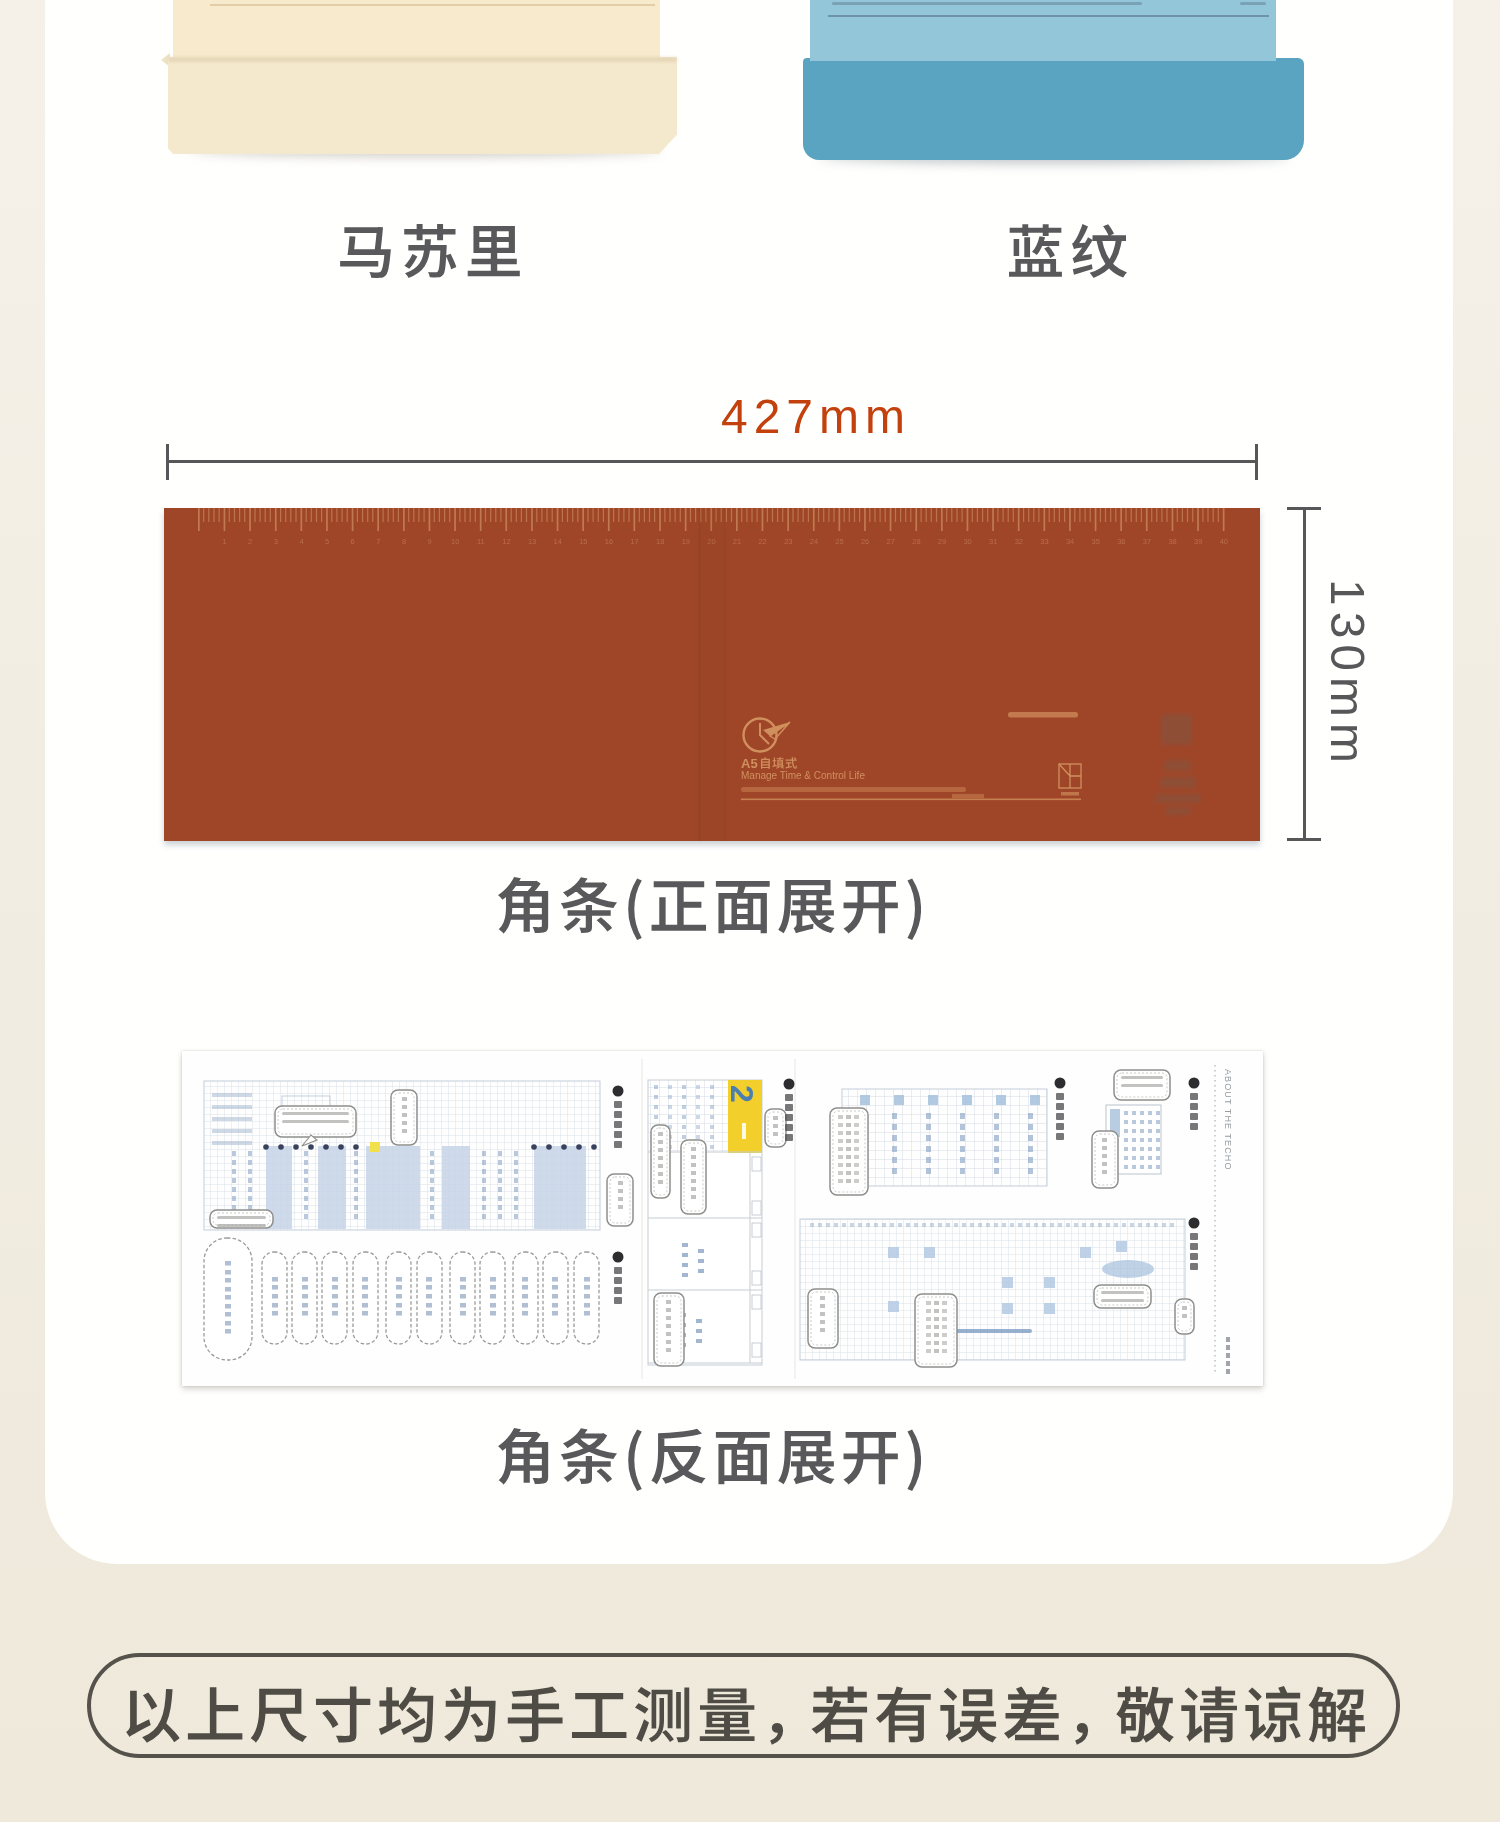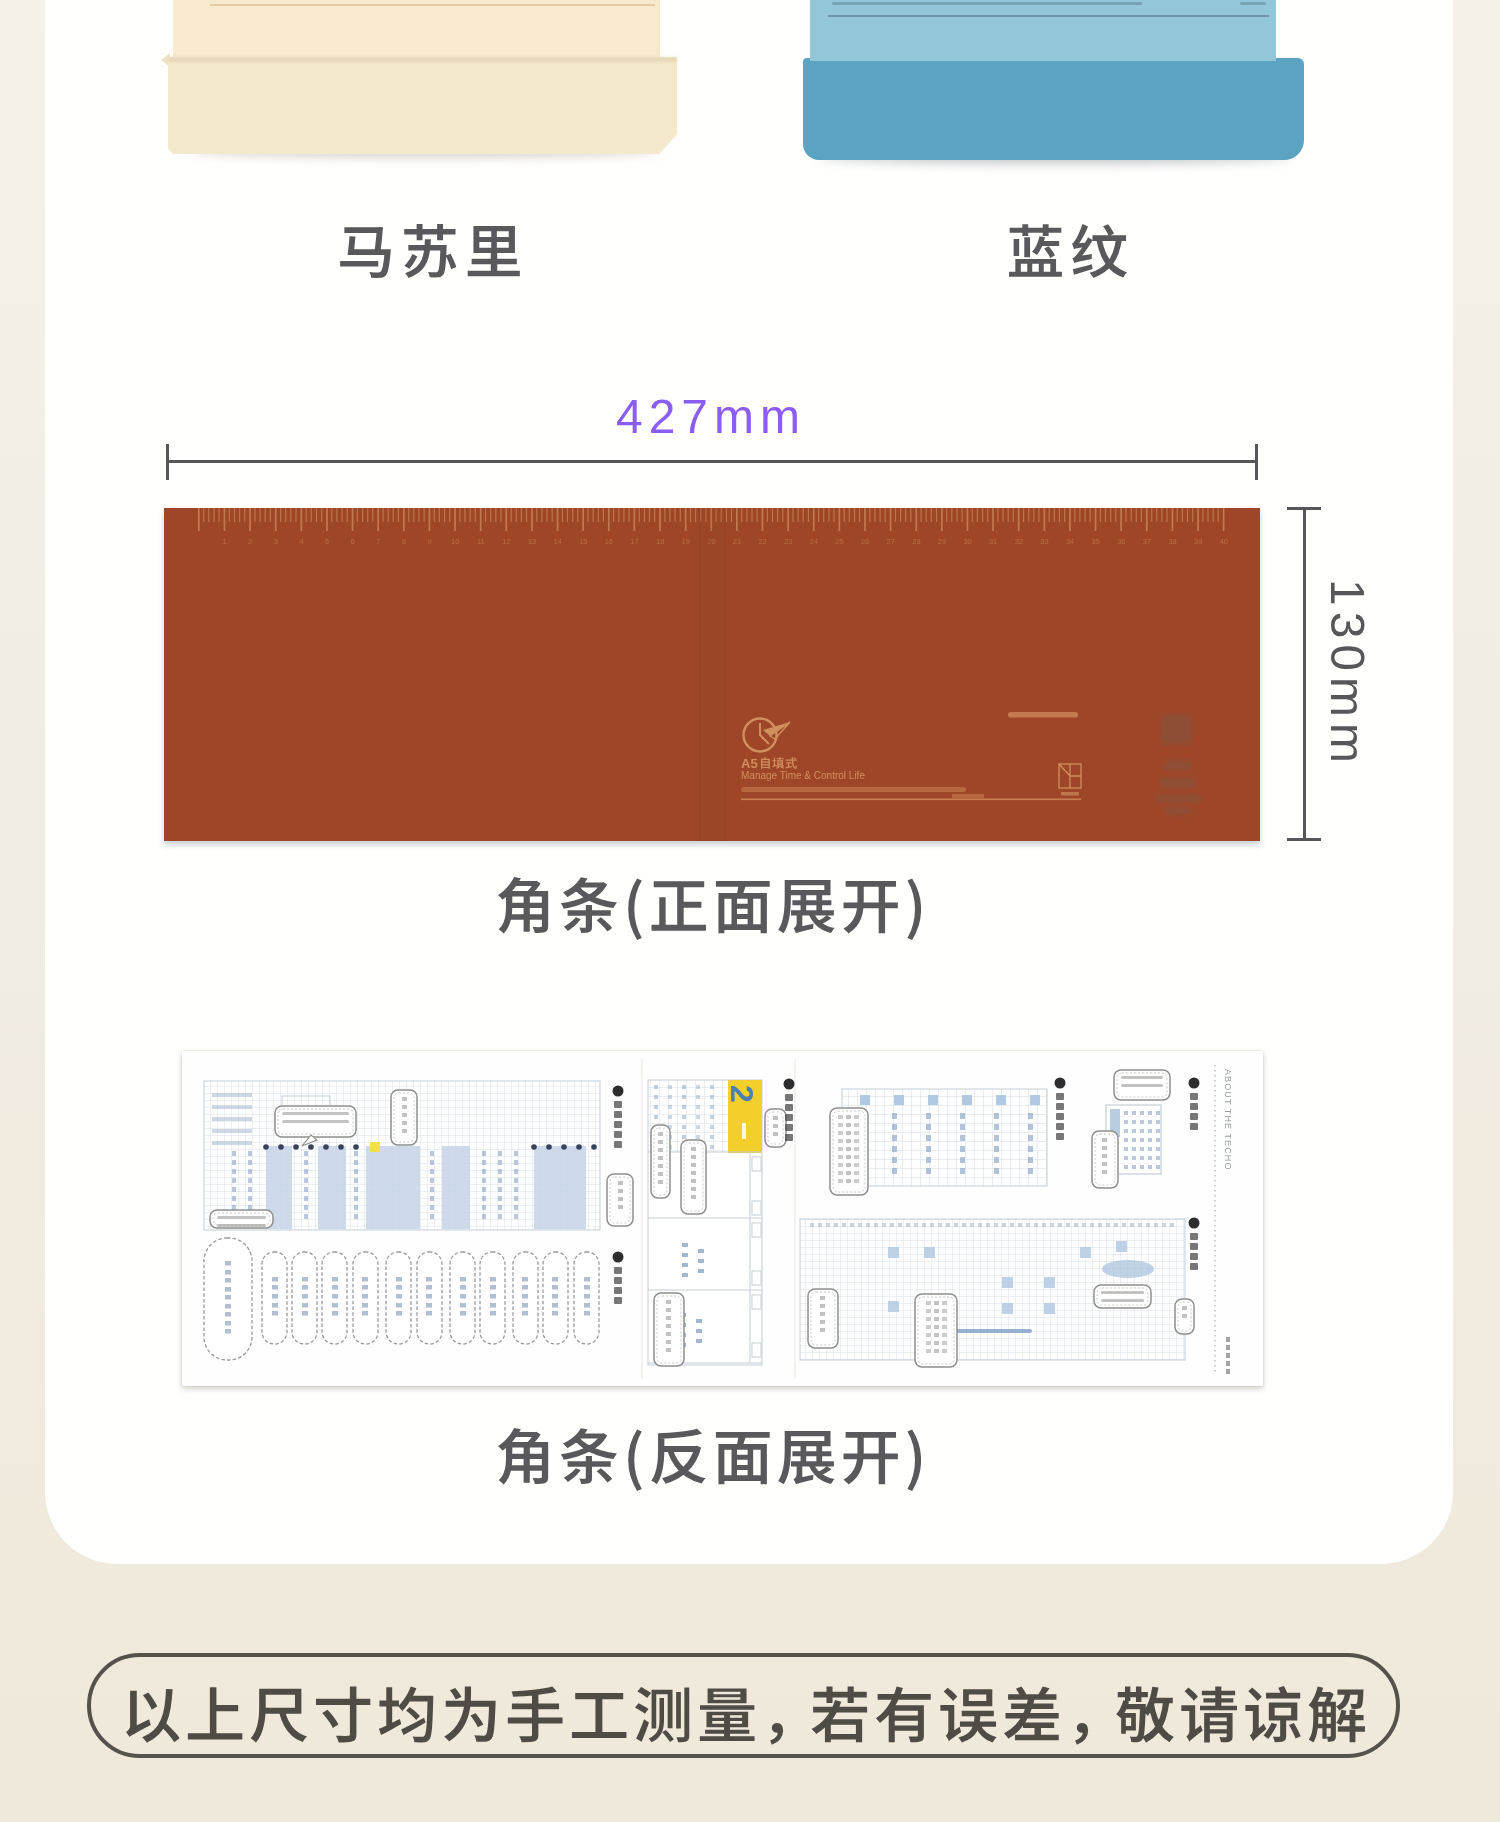--- a/index.html
+++ b/index.html
@@ -34,21 +34,21 @@
       <path transform="translate(-3.2,49.0) scale(0.0580,-0.0580)" d="M824.92529296875 406.8060302734375H929.7977294921875Q929.7977294921875 406.8060302734375 929.4847106933594 398.6107482910156Q929.1716918945312 390.41546630859375 928.545654296875 379.7811279296875Q927.9196166992188 369.14678955078125 926.2935791015625 362.39056396484375Q915.1716918945312 231.89471435546875 902.8586730957031 149.2686767578125Q890.545654296875 66.64263916015625 875.6065979003906 20.63848876953125Q860.6675415039062 -25.36566162109375 840.4154663085938 -45.495849609375Q821.1550903320312 -65.63433837890625 799.6426391601562 -73.5166015625Q778.1301879882812 -81.39886474609375 748.2437744140625 -84.2769775390625Q722.487548828125 -86.7811279296875 680.2396240234375 -86.40716552734375Q637.99169921875 -86.033203125 591.1218872070312 -84.2852783203125Q590.1218872070312 -61.88641357421875 581.2354736328125 -34.166229248046875Q572.3490600585938 -6.446044921875 557.95849609375 13.70074462890625Q605.0720825195312 9.3267822265625 646.5028381347656 8.45281982421875Q687.93359375 7.578857421875 707.1856689453125 7.578857421875Q722.93359375 7.578857421875 733.43359375 9.70489501953125Q743.93359375 11.8309326171875 752.8117065429688 19.45697021484375Q768.5596313476562 33.20489501953125 781.1205749511719 74.76583862304688Q793.6815185546875 116.3267822265625 804.7424621582031 193.63150024414062Q815.8034057617188 270.93621826171875 824.92529296875 390.41546630859375ZM127.60113525390625 790.7977294921875H712.5596313476562V691.3075561523438H127.60113525390625ZM215.82830810546875 633.6260375976562 318.3267822265625 626.8698120117188Q314.70074462890625 574.9833984375 308.8877258300781 516.97509765625Q303.07470703125 458.966796875 296.94866943359375 405.3975524902344Q290.8226318359375 351.82830810546875 284.19659423828125 311.446044921875H181.6981201171875Q188.9501953125 353.454345703125 195.26321411132812 408.962646484375Q201.57623291015625 464.470947265625 207.2022705078125 523.2922668457031Q212.82830810546875 582.1135864257812 215.82830810546875 633.6260375976562ZM213.479248046875 406.8060302734375H856.7064208984375V311.07208251953125H213.479248046875ZM54.487548828125 207.529052734375H713.2603759765625V109.6649169921875H54.487548828125ZM690.6732177734375 790.7977294921875H701.1856689453125L718.454345703125 795.0498046875L794.545654296875 787.9196166992188Q791.545654296875 739.2769775390625 786.045654296875 683.4556579589844Q780.545654296875 627.6343383789062 774.545654296875 569.1911315917969Q768.545654296875 510.7479248046875 761.545654296875 453.11773681640625Q754.545654296875 395.487548828125 747.9196166992188 343.85321044921875L645.92529296875 351.86151123046875Q653.5513305664062 403.7479248046875 660.0513305664062 462.8171691894531Q666.5513305664062 521.8864135742188 672.7383117675781 580.7035827636719Q678.92529296875 639.520751953125 683.6122741699219 691.1509399414062Q688.2992553710938 742.7811279296875 690.6732177734375 779.1633911132812Z"></path>
       <path transform="translate(60.8,49.0) scale(0.0580,-0.0580)" d="M684.6898193359375 482.65924072265625H792.06640625Q792.06640625 482.65924072265625 791.7533874511719 473.9639587402344Q791.4403686523438 465.2686767578125 791.4403686523438 454.63433837890625Q791.4403686523438 444 790.4403686523438 436.86981201171875Q786.06640625 318.00830078125 780.4403686523438 235.07754516601562Q774.8143310546875 152.14678955078125 768.1882934570312 97.95980834960938Q761.562255859375 43.7728271484375 752.3101806640625 12.707733154296875Q743.05810546875 -18.35736083984375 730.8060302734375 -33.2354736328125Q713.2935791015625 -55.62603759765625 692.029052734375 -64.19528198242188Q670.7645263671875 -72.7645263671875 643.2520751953125 -75.64263916015625Q618.7396240234375 -78.14678955078125 579.9141540527344 -77.7728271484375Q541.0886840820312 -77.39886474609375 499.57623291015625 -76.02490234375Q498.57623291015625 -56.504150390625 490.0028381347656 -30.47509765625Q481.429443359375 -4.446044921875 469.6649169921875 14.07470703125Q511.79510498046875 11.07470703125 546.7992553710938 10.261688232421875Q581.8034057617188 9.44866943359375 598.1856689453125 9.44866943359375Q612.437744140625 9.07470703125 621.1898193359375 11.887725830078125Q629.94189453125 14.70074462890625 637.1939697265625 22.95281982421875Q649.8200073242188 36.3267822265625 658.5069885253906 83.76168823242188Q667.1939697265625 131.19659423828125 673.5679321289062 223.99716186523438Q679.94189453125 316.7977294921875 684.6898193359375 464.0166015625ZM415.84490966796875 581.512451171875H519.4652709960938Q515.09130859375 492.7562255859375 505.71734619140625 410.2520751953125Q496.3433837890625 327.7479248046875 474.5303649902344 253.55679321289062Q452.71734619140625 179.36566162109375 411.5262145996094 115.987548828125Q370.3350830078125 52.60943603515625 302.5137634277344 1.10528564453125Q234.69244384765625 -50.39886474609375 132.3018798828125 -87.529052734375Q124.2935791015625 -69.38226318359375 106.39886474609375 -45.292266845703125Q88.504150390625 -21.2022705078125 72.2354736328125 -6.55963134765625Q166.99169921875 25.44036865234375 228.80471801757812 69.93621826171875Q290.61773681640625 114.43206787109375 326.7396240234375 170.36282348632812Q362.86151123046875 226.2935791015625 380.85736083984375 291.5982971191406Q398.85321044921875 356.90301513671875 405.6620788574219 429.8337707519531Q412.470947265625 502.7645263671875 415.84490966796875 581.512451171875ZM58.2354736328125 758.8143310546875H944.1384887695312V663.454345703125H58.2354736328125ZM272.81170654296875 845.6509399414062H375.05810546875V563.495849609375H272.81170654296875ZM626.2022705078125 845.6509399414062H729.07470703125V563.495849609375H626.2022705078125ZM129.11358642578125 482.65924072265625H741.3905639648438V385.6732177734375H129.11358642578125ZM201.32415771484375 326.00830078125 284.545654296875 285.2105712890625Q266.7894287109375 250.83660888671875 244.22433471679688 211.90170288085938Q221.65924072265625 172.966796875 196.72433471679688 136.2188720703125Q171.7894287109375 99.470947265625 144.7977294921875 69.84490966796875L59.446044921875 122.02490234375Q87.6898193359375 149.02490234375 113.87680053710938 183.33377075195312Q140.06378173828125 217.64263916015625 162.75491333007812 254.82546997070312Q185.446044921875 292.00830078125 201.32415771484375 326.00830078125ZM774.0969848632812 300.487548828125 858.3184814453125 330.520751953125Q877.4320678710938 295.13848876953125 896.9237670898438 253.44320678710938Q916.4154663085938 211.7479248046875 932.7852783203125 172.17868041992188Q949.1550903320312 132.60943603515625 957.9030151367188 102.10528564453125L868.6732177734375 65.31585693359375Q860.5513305664062 96.446044921875 845.1205749511719 136.82830810546875Q829.6898193359375 177.2105712890625 811.1371765136719 220.34490966796875Q792.5845336914062 263.479248046875 774.0969848632812 300.487548828125Z"></path>
       <path transform="translate(124.8,49.0) scale(0.0580,-0.0580)" d="M251.97772216796875 534.8366088867188V434.8309326171875H760.5264282226562V534.8366088867188ZM251.97772216796875 717.5596313476562V619.553955078125H760.5264282226562V717.5596313476562ZM150.35736083984375 808.537353515625H866.9030151367188V343.85321044921875H150.35736083984375ZM51.487548828125 38.3350830078125H951.3905639648438V-57.02490234375H51.487548828125ZM119.11358642578125 246.68414306640625H899.3988647460938V151.57623291015625H119.11358642578125ZM457.454345703125 751.7230224609375H554.4403686523438V363.64263916015625H561.3267822265625V-19.86981201171875H449.94189453125V363.64263916015625H457.454345703125Z"></path>
     </svg></div>
 
 <div class="abs" style="left:1009px;top:224px"><svg width="118" height="54" viewBox="0 0 118.4 54.1" fill="#59595b">
       <path transform="translate(-2.5,49.3) scale(0.0580,-0.0580)" d="M54.487548828125 784.06640625H948.7562255859375V698.0969848632812H54.487548828125ZM273.93359375 845.6509399414062H375.553955078125V643.7479248046875H273.93359375ZM626.95849609375 845.6509399414062H728.578857421875V641.2437744140625H626.95849609375ZM571.7479248046875 554.7894287109375H910.2603759765625V469.446044921875H571.7479248046875ZM43.7396240234375 25.05810546875H958.512451171875V-62.16339111328125H43.7396240234375ZM152.7313232421875 245.2852783203125H857.4071655273438V-0.08038330078125H757.6649169921875V165.2022705078125H644.537353515625V-0.08038330078125H558.1939697265625V165.2022705078125H445.18829345703125V-0.08038330078125H359.2188720703125V165.2022705078125H247.46527099609375V-0.08038330078125H152.7313232421875ZM571.462646484375 638.512451171875 667.4486694335938 619.3656616210938Q645.07470703125 530.6094360351562 607.6965942382812 449.4183044433594Q570.3184814453125 368.2271728515625 524.562255859375 313.479248046875Q515.6758422851562 321.11358642578125 500.533203125 331.62603759765625Q485.39056396484375 342.13848876953125 469.7479248046875 352.2118835449219Q454.10528564453125 362.2852783203125 441.966796875 368.66754150390625Q487.470947265625 417.7811279296875 520.5318908691406 489.2118835449219Q553.5928344726562 560.6426391601562 571.462646484375 638.512451171875ZM651.3739624023438 426.2022705078125 729.2131958007812 465.61773681640625Q751.8309326171875 442.2520751953125 773.07470703125 413.6994323730469Q794.3184814453125 385.14678955078125 811.062255859375 356.9681091308594Q827.8060302734375 328.7894287109375 836.9279174804688 305.545654296875L754.2105712890625 260.37396240234375Q746.3407592773438 283.99169921875 730.0969848632812 313.2964172363281Q713.8532104492188 342.60113525390625 693.4433227539063 372.0321471545161Q673.0334350585938 401.46315905512597 651.3739624023438 426.2022705078125ZM307.462646484375 621.6509399414062H407.3267822265625V275.7728271484375H307.462646484375ZM123.2188720703125 589.7894287109375H218.95281982421875V298.2603759765625H123.2188720703125Z"></path>
       <path transform="translate(61.5,49.3) scale(0.0580,-0.0580)" d="M67.88641357421875 173.59283447265625Q66.00830078125 183.2271728515625 60.87811279296875 198.93075561523438Q55.7479248046875 214.63433837890625 49.678680419921875 231.2769775390625Q43.60943603515625 247.91961669921875 38.479248046875 260.05810546875Q55.86151123046875 263.93621826171875 73.2354736328125 280.18414306640625Q90.60943603515625 296.43206787109375 112.60943603515625 323.05810546875Q124.60943603515625 336.43206787109375 147.2313232421875 366.1190490722656Q169.85321044921875 395.8060302734375 197.84906005859375 436.9930114746094Q225.84490966796875 478.17999267578125 254.40170288085938 526.1799926757812Q282.95849609375 574.1799926757812 306.82830810546875 622.8060302734375L387.16339111328125 573.7479248046875Q332.553955078125 478.00830078125 265.4971618652344 385.38641357421875Q198.44036865234375 292.7645263671875 129.94451904296875 222.13848876953125V219.88641357421875Q129.94451904296875 219.88641357421875 120.62319946289062 215.2562255859375Q111.3018798828125 210.62603759765625 98.91546630859375 203.55679321289062Q86.529052734375 196.487548828125 77.20773315429688 188.60528564453125Q67.88641357421875 180.7230224609375 67.88641357421875 173.59283447265625ZM67.88641357421875 173.59283447265625 61.62603759765625 255.3101806640625 107.7894287109375 287.8392333984375 373.88641357421875 333.8226318359375Q371.38226318359375 314.0498046875 370.63018798828125 287.9556579589844Q369.87811279296875 261.86151123046875 370.87811279296875 245.59283447265625Q280.2686767578125 227.7230224609375 224.39886474609375 216.16207885742188Q168.529052734375 204.60113525390625 137.58999633789062 196.97509765625Q106.65093994140625 189.34906005859375 91.83377075195312 184.09698486328125Q77.0166015625 178.84490966796875 67.88641357421875 173.59283447265625ZM62.00830078125 416.97509765625Q60.13018798828125 427.2354736328125 54.37396240234375 444.504150390625Q48.61773681640625 461.7728271484375 41.922454833984375 480.2935791015625Q35.2271728515625 498.8143310546875 28.84490966796875 512.2048950195312Q43.60113525390625 516.0830078125 57.288116455078125 531.7048950195312Q70.97509765625 547.3267822265625 86.34906005859375 572.7007446289062Q94.7230224609375 584.4486694335938 109.90585327148438 612.570556640625Q125.08868408203125 640.6924438476562 143.33245849609375 679.3143310546875Q161.57623291015625 717.9362182617188 179.50698852539062 762.2450866699219Q197.437744140625 806.553955078125 210.429443359375 850.6758422851562L306.66754150390625 806.7479248046875Q283.0498046875 747.3822631835938 252.3018798828125 686.512451171875Q221.553955078125 625.6426391601562 187.36697387695312 570.3337707519531Q153.17999267578125 515.02490234375 118.43206787109375 469.90301513671875V468.02490234375Q118.43206787109375 468.02490234375 110.0498046875 462.89471435546875Q101.66754150390625 457.7645263671875 90.22018432617188 449.4432067871094Q78.7728271484375 441.12188720703125 70.39056396484375 432.61358642578125Q62.00830078125 424.10528564453125 62.00830078125 416.97509765625ZM62.00830078125 416.97509765625 59.504150390625 486.7977294921875 102.537353515625 514.8226318359375 279.7313232421875 530.553955078125Q276.60113525390625 512.6592407226562 273.7839660644531 489.38226318359375Q270.966796875 466.10528564453125 271.34075927734375 451.462646484375Q211.11358642578125 444.84490966796875 173.18698120117188 439.7230224609375Q135.2603759765625 434.60113525390625 113.32546997070312 430.7271728515625Q91.39056396484375 426.85321044921875 80.13848876953125 423.7271728515625Q68.88641357421875 420.60113525390625 62.00830078125 416.97509765625ZM43.61773681640625 68.67584228515625Q105.7396240234375 82.67584228515625 193.67453002929688 106.67999267578125Q281.60943603515625 130.68414306640625 372.479248046875 155.562255859375L386.12188720703125 71.84490966796875Q301.7562255859375 45.462646484375 217.19943237304688 19.767364501953125Q132.64263916015625 -5.92791748046875 63.7645263671875 -27.3101806640625ZM384.39056396484375 657.553955078125H964.02490234375V558.437744140625H384.39056396484375ZM792.6177368164062 603.6011352539062 895.4901733398438 589.5845336914062Q874.612060546875 453.09698486328125 836.4209289550781 346.60113525390625Q798.2297973632812 240.10528564453125 739.2907409667969 159.29226684570312Q680.3516845703125 78.479248046875 596.7297973632812 19.2271728515625Q513.10791015625 -40.02490234375 400.3682861328125 -81.39886474609375Q394.612060546875 -70.2603759765625 382.97357177734375 -54.052642822265625Q371.3350830078125 -37.84490966796875 358.3835754394531 -21.57623291015625Q345.43206787109375 -5.30755615234375 334.545654296875 5.20489501953125Q443.90301513671875 38.8226318359375 522.9556579589844 90.44036865234375Q602.00830078125 142.05810546875 656.004150390625 214.48471069335938Q710 286.91131591796875 742.9349060058594 383.5816955566406Q775.8698120117188 480.2520751953125 792.6177368164062 603.6011352539062ZM546.7090454101562 588.8366088867188Q573.8309326171875 446.2520751953125 626.3877258300781 331.029052734375Q678.9445190429688 215.8060302734375 766.05810546875 135.070556640625Q853.1716918945312 54.3350830078125 981.6509399414062 13.587158203125Q971.1384887695312 3.70074462890625 958.3739624023438 -11.880950927734375Q945.6094360351562 -27.462646484375 934.470947265625 -43.85736083984375Q923.3324584960938 -60.2520751953125 915.3241577148438 -73.64263916015625Q778.7064208984375 -23.512451171875 687.7756652832031 65.4833984375Q596.8449096679688 154.479248046875 541.0969848632812 281.4058532714844Q485.34906005859375 408.33245849609375 451.59283447265625 570.6898193359375ZM567.1218872070312 813.1135864257812 653.7256469726562 847.529052734375Q673.595458984375 822.6592407226562 693.2782897949219 792.9764099121094Q712.9611206054688 763.2935791015625 729.7699890136719 734.4847106933594Q746.578857421875 705.6758422851562 755.7007446289062 682.3018798828125L663.966796875 643.3822631835938Q655.8449096679688 666.1301879882812 640.47509765625 695.7520751953125Q625.1052856445312 725.3739624023438 606.0484924316406 756.1828308105469Q586.99169921875 786.99169921875 567.1218872070312 813.1135864257812Z"></path>
     </svg></div>
 
-<div class="abs" style="left:511px;top:393px;width:400px;text-align:center;font-size:48px;letter-spacing:6px;color:#8b5cf6;line-height:48px">427mm</div>
+<div class="abs" style="left:511px;top:393px;width:400px;text-align:right;font-size:48px;letter-spacing:6px;color:#c2410c;line-height:48px">427mm</div>
 
 <div class="abs" style="left:167px;top:460px;width:1090px;height:3px;background:#57575a"></div>
 
 <div class="abs" style="left:166px;top:444px;width:3px;height:36px;background:#57575a"></div>
 
 <div class="abs" style="left:1255px;top:444px;width:3px;height:36px;background:#57575a"></div>
 
 <div class="abs" style="left:164px;top:508px;width:1096px;height:333px;background:#a04628;box-shadow:0 4px 6px rgba(125,138,150,.4)">
 <svg width="1096" height="333" viewBox="0 0 1096 333">
 <rect x="34.0" y="0" width="1.7" height="23" fill="#c8875d" opacity=".8"></rect>

